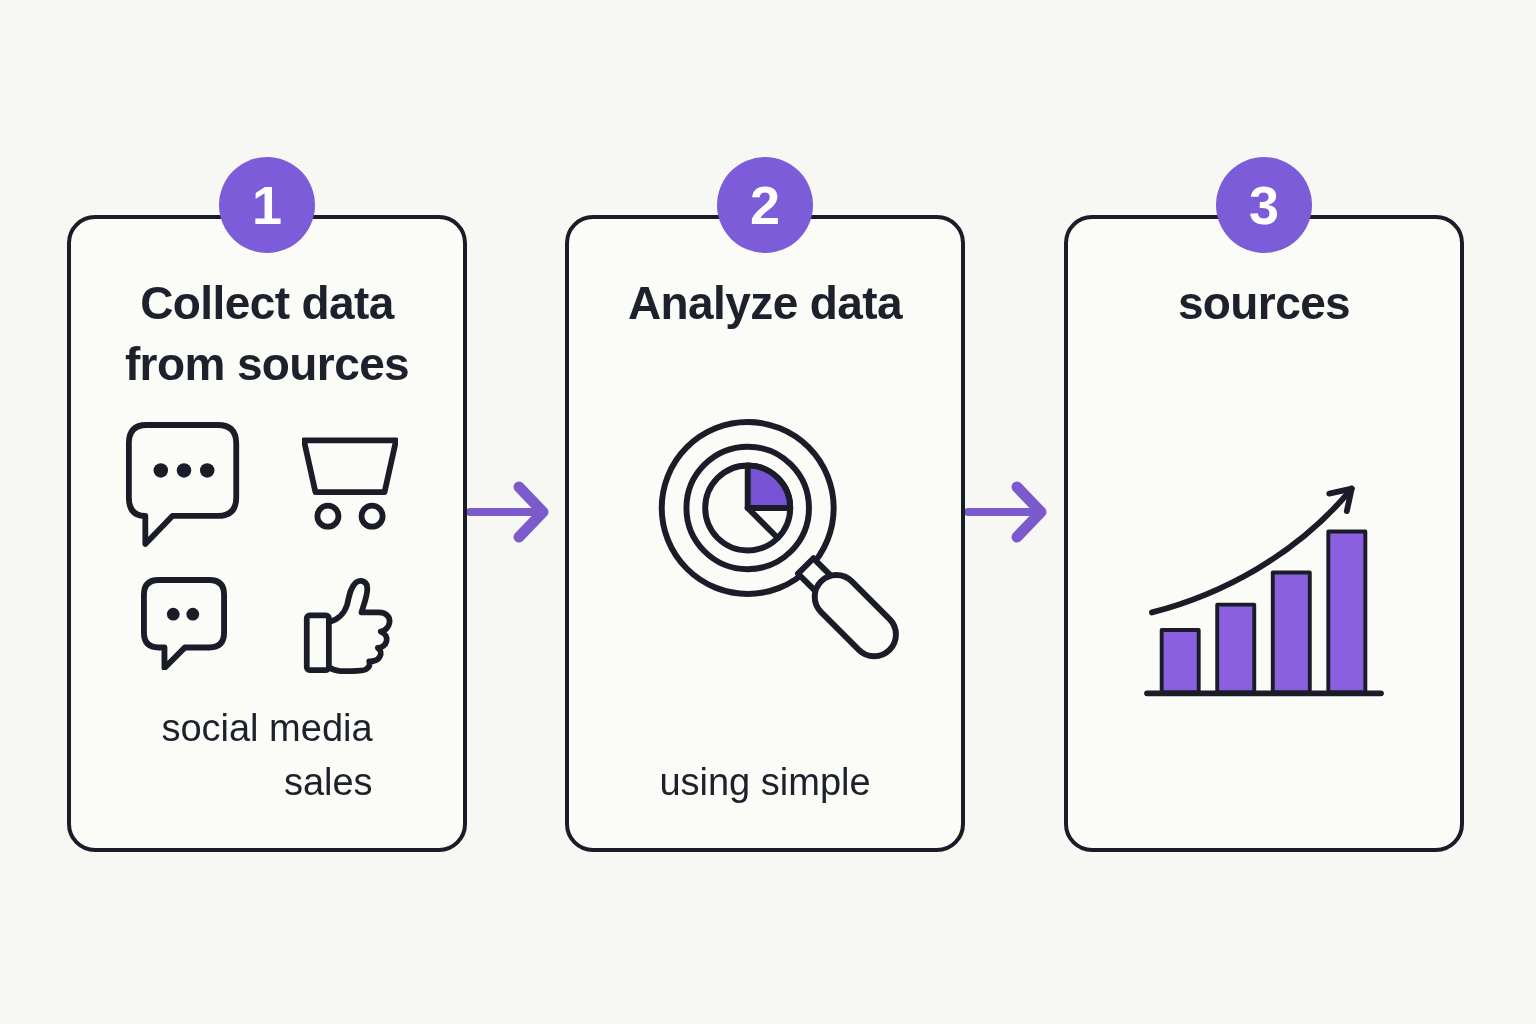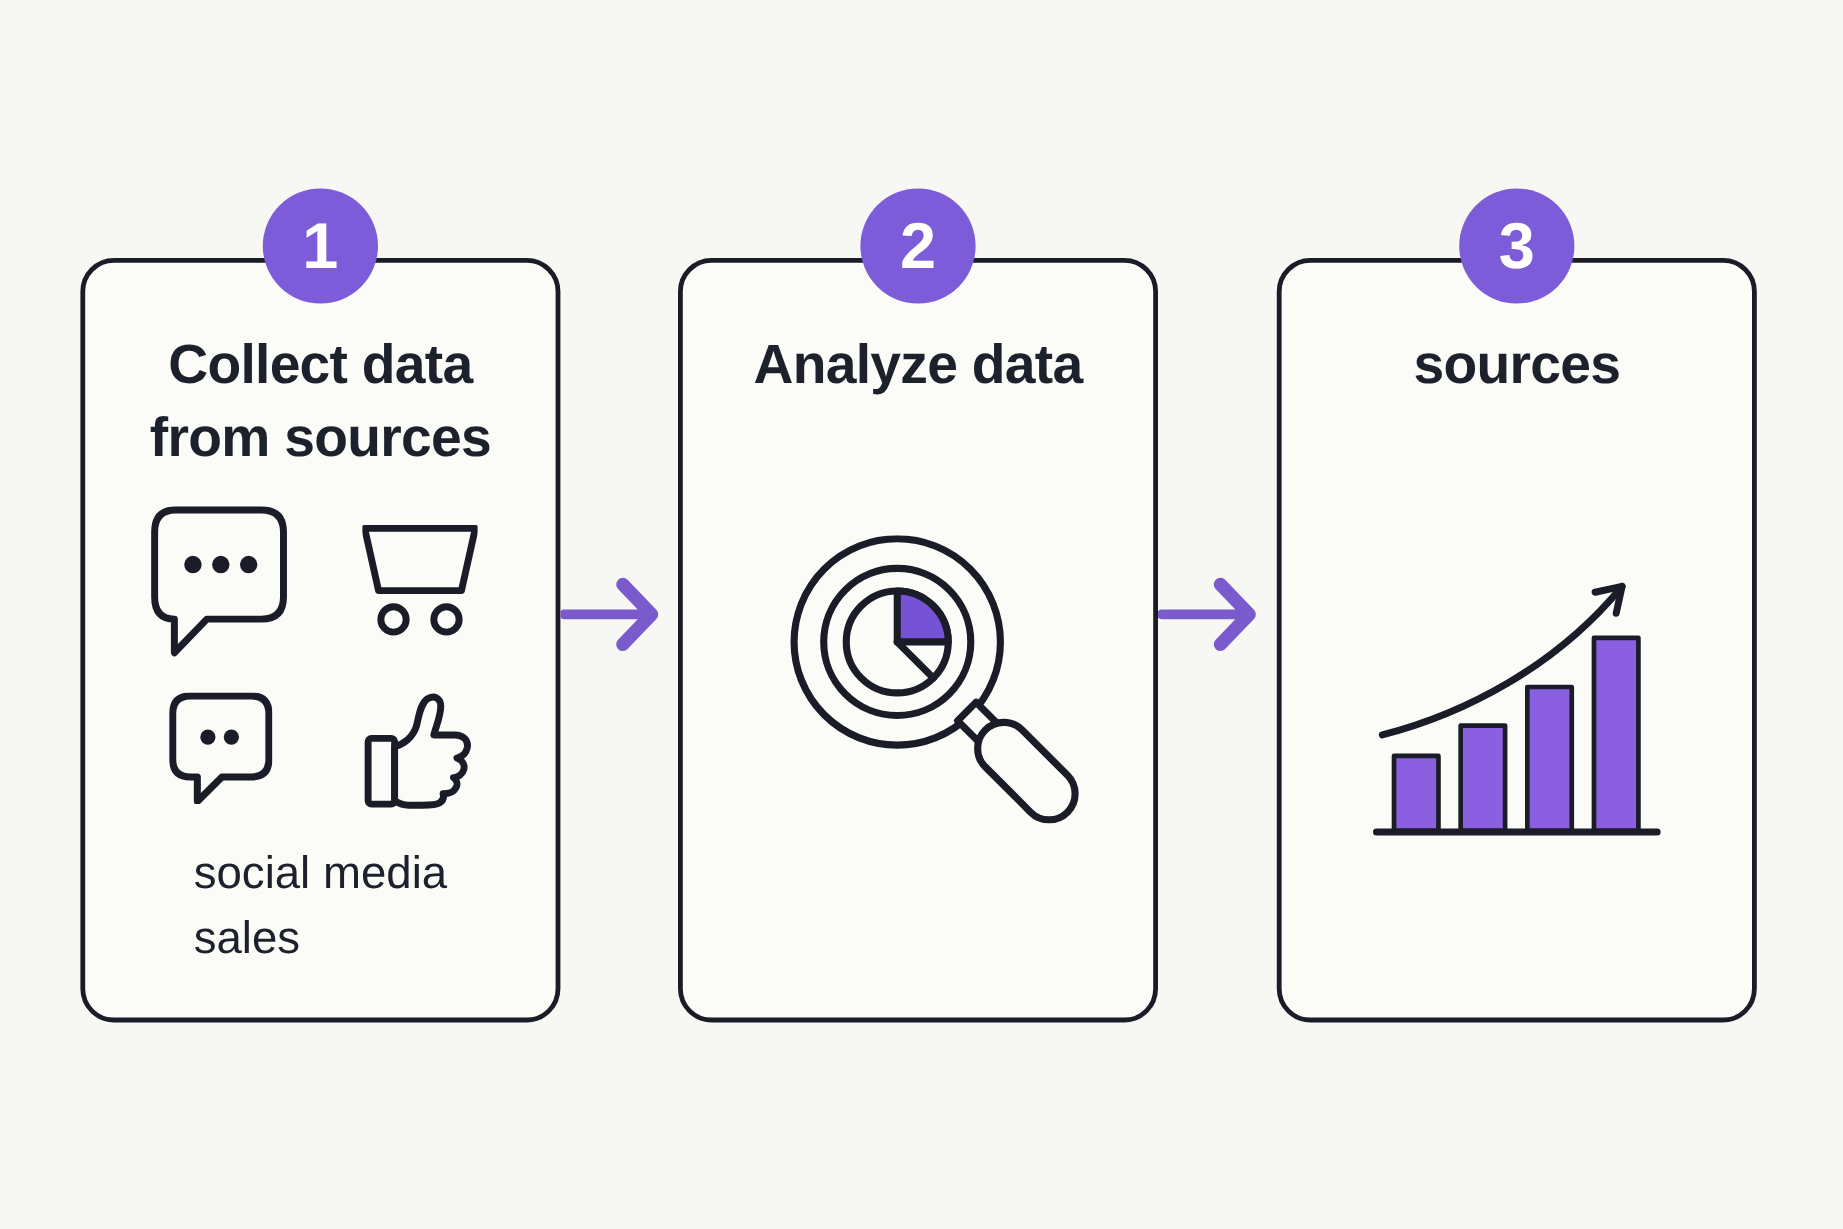--- a/index.html
+++ b/index.html
@@ -70,21 +70,21 @@
     grid-template-columns: 150px 150px;
     gap: 24px 16px;
     justify-content: center;
     justify-items: center;
     align-items: center;
   }
   .caption {
     margin-bottom: 38px;
     font-size: 38px;
     line-height: 1.42;
-    text-align: left;
+    text-align: right;
   }
   .flow-arrow {
     position: absolute;
     top: 472px;
     width: 98px;
     height: 80px;
   }
   .flow-arrow.gap-1 { left: 467px; }
   .flow-arrow.gap-2 { left: 965px; }
   
@@ -185,20 +185,21 @@
         <circle class="ol" stroke-width="6" cx="120" cy="90" r="43"></circle>
         <path class="wedge" d="M 120,90 L 120,47 A 43,43 0 0 1 163,90 Z"></path>
         <line class="ln" x1="120" y1="90" x2="150.4" y2="120.4"></line>
         <g transform="rotate(45 120 90)">
           <rect class="ol" stroke-width="6" x="203" y="79" width="26" height="22"></rect>
           <rect class="ol" stroke-width="7" x="225" y="68" width="98" height="44" rx="22"></rect>
         </g>
       </svg>
     </div>
     <p class="caption">
+      <span class="line">using simple</span>
     </p>
   </section>
 
   <svg class="flow-arrow gap-2" viewBox="0 0 98 80">
     <line class="arrow-stroke" stroke-width="8" x1="3" y1="40" x2="70" y2="40"></line>
     <polyline class="arrow-stroke" stroke-width="11" points="52,15 76,40 52,65"></polyline>
   </svg>
 
   <section class="card pos-3">
     <div class="badge">

